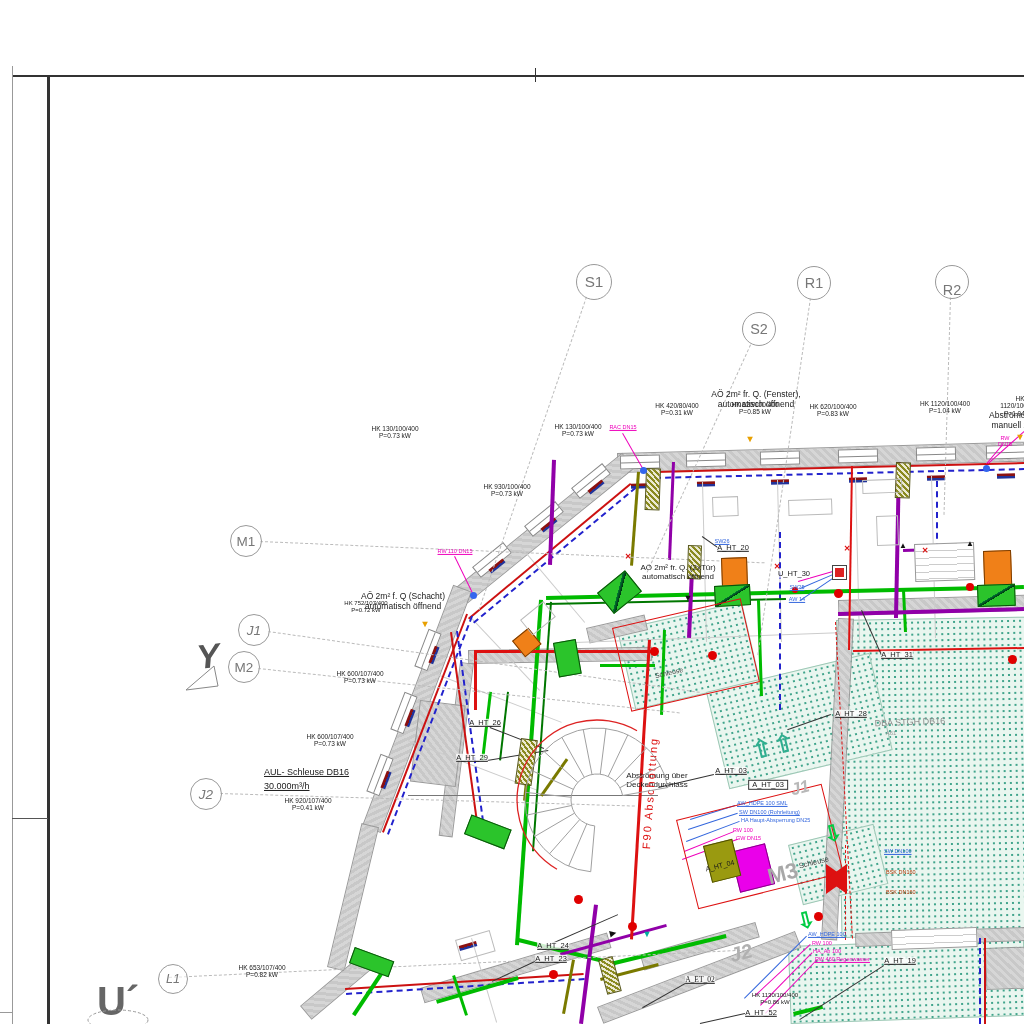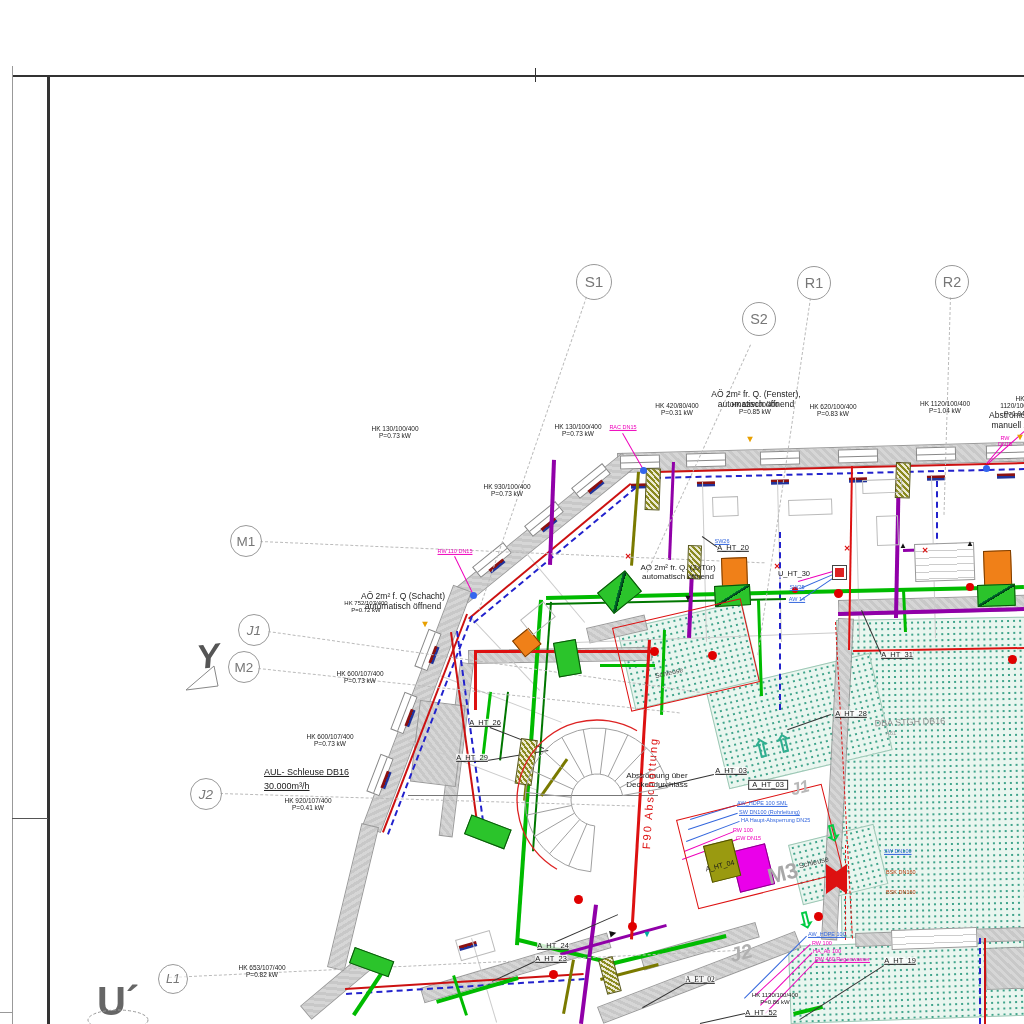--- a/index.html
+++ b/index.html
@@ -159,29 +159,29 @@
       <div class="abs" style="left: 800px; top: 600px; width: 41.0488px; transform-origin: 0px 0px; transform: rotate(-34.0772deg); height: 1px; background: rgb(51, 102, 221);"></div>
       <div class="abs" style="left: 744px; top: 998px; width: 87.6812px; transform-origin: 0px 0px; transform: rotate(-45deg); height: 1px; background: rgb(51, 102, 221);"></div>
       <div class="abs" style="left: 690px; top: 819px; width: 47.1275px; transform-origin: 0px 0px; transform: rotate(-17.2815deg); height: 1px; background: rgb(51, 102, 221);"></div>
       <div class="abs" style="left: 688px; top: 829px; width: 51.5461px; transform-origin: 0px 0px; transform: rotate(-18.0834deg); height: 1px; background: rgb(51, 102, 221);"></div>
       <div class="abs" style="left: 686px; top: 841px; width: 56.648px; transform-origin: 0px 0px; transform: rotate(-20.6744deg); height: 1px; background: rgb(51, 102, 221);"></div>
       <div class="abs" style="left: 587.478px; top: 297.078px; width: 330.865px; transform-origin: 0px 0px; transform: rotate(108.956deg); height: 0px; border-top: 1px dashed rgb(187, 187, 187);"></div>
       <div class="abs circle" style="left: 576px; top: 264px; width: 34px; height: 34px; font-size: 15.3px; font-style: normal;">
         <span>S1</span>
       </div>
       <div class="abs" style="left: 751.379px; top: 344.566px; width: 249.827px; transform-origin: 0px 0px; transform: rotate(114.444deg); height: 0px; border-top: 1px dashed rgb(187, 187, 187);"></div>
-      <div class="abs circle" style="left: 742px; top: 302px; width: 32px; height: 32px; font-size: 14.4px; font-style: normal; text-align: right;">
+      <div class="abs circle" style="left: 742px; top: 312px; width: 32px; height: 32px; font-size: 14.4px; font-style: normal; text-align: right;">
         <span>S2</span>
       </div>
       <div class="abs" style="left: 810.666px; top: 297.829px; width: 361.033px; transform-origin: 0px 0px; transform: rotate(98.388deg); height: 0px; border-top: 1px dashed rgb(187, 187, 187);"></div>
       <div class="abs circle" style="left: 797px; top: 266px; width: 32px; height: 32px; font-size: 14.4px; font-style: normal;">
         <span>R1</span>
       </div>
       <div class="abs" style="left: 950.522px; top: 296.993px; width: 218.105px; transform-origin: 0px 0px; transform: rotate(91.7135deg); height: 0px; border-top: 1px dashed rgb(187, 187, 187);"></div>
-      <div class="abs circle" style="left: 935px; top: 265px; width: 32px; height: 32px; font-size: 14.4px; font-style: normal;">
+      <div class="abs circle" style="left: 935px; top: 265px; width: 32px; height: 32px; font-size: 14.4px; font-style: normal; align-items: flex-end;">
         <span>R2</span>
       </div>
       <div class="abs" style="left: 259.987px; top: 540.634px; width: 505.465px; transform-origin: 0px 0px; transform: rotate(2.42261deg); height: 0px; border-top: 1px dashed rgb(187, 187, 187);"></div>
       <div class="abs circle" style="left: 230px; top: 525px; width: 30px; height: 30px; font-size: 13.5px; font-style: normal;">
         <span>M1</span>
       </div>
       <div class="abs" style="left: 267.853px; top: 631.093px; width: 436.418px; transform-origin: 0px 0px; transform: rotate(8.0224deg); height: 0px; border-top: 1px dashed rgb(187, 187, 187);"></div>
       <div class="abs circle" style="left: 238px; top: 614px; width: 30px; height: 30px; font-size: 13.5px; font-style: italic;">
         <span>J1</span>
       </div>

